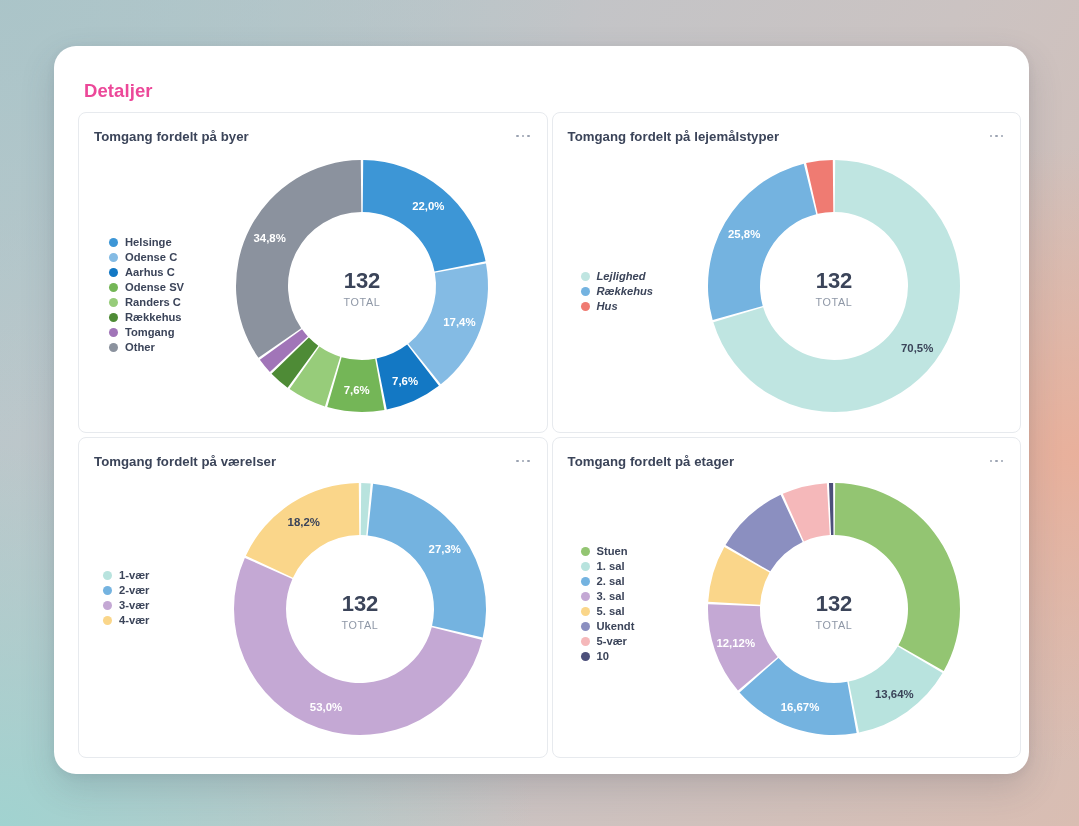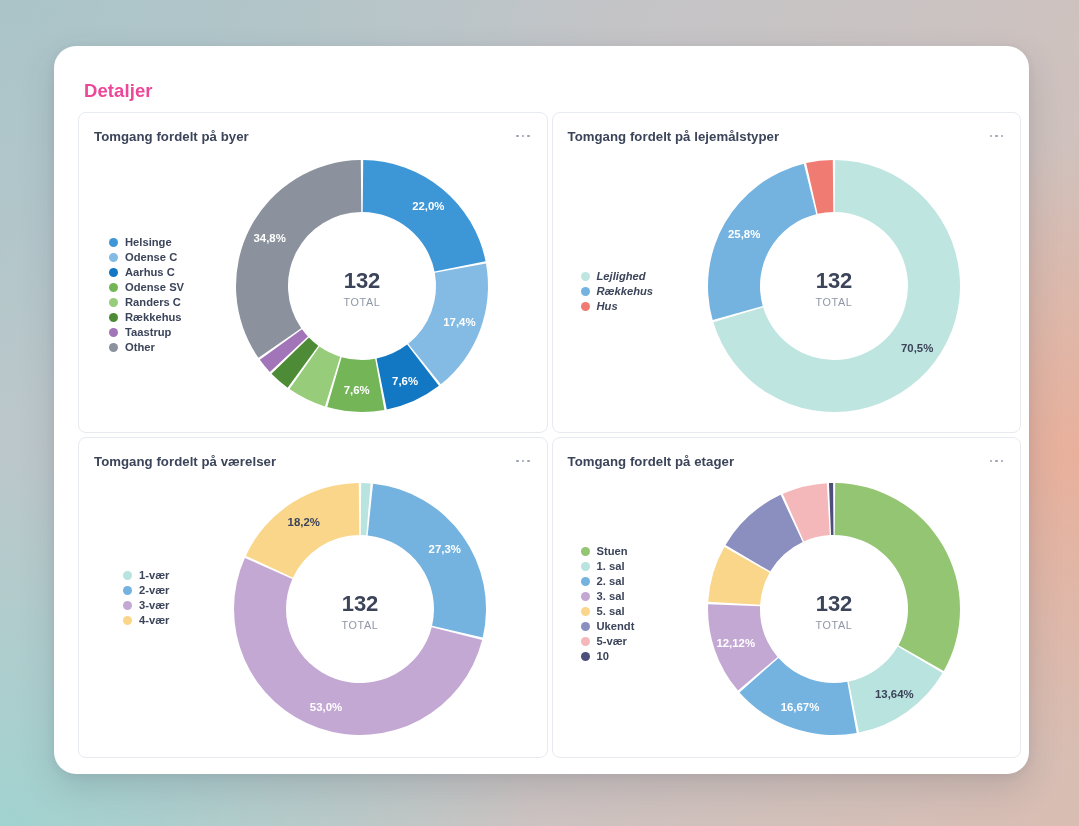--- a/index.html
+++ b/index.html
@@ -156,21 +156,21 @@
     font-family: "Liberation Sans", "DejaVu Sans", sans-serif;
   }
 
   
   #card-byer   .legend     { left: 30px;  top: 88px; }
   #card-byer   .donut-wrap { left: 150px; top: 6px; }
 
   #card-typer  .legend     { left: 28px;  top: 122px; font-style: italic; }
   #card-typer  .donut-wrap { left: 148px; top: 6px; }
 
-  #card-vaer   .legend     { left: 44px;  top: 96px; align-items: center; }
+  #card-vaer   .legend     { left: 24px;  top: 96px; align-items: center; }
   #card-vaer   .donut-wrap { left: 148px; top: 4px; }
 
   #card-etager .legend     { left: 28px;  top: 72px; }
   #card-etager .donut-wrap { left: 148px; top: 4px; }
 </style>
 </head>
 <body>
 
 <div class="panel">
   <div class="panel-title">Detaljer</div>
@@ -207,21 +207,21 @@
             <div class="legend-item">
               <span class="legend-swatch" style="background: rgb(151, 204, 122);"></span>
               <span class="legend-label">Randers C</span>
             </div>
             <div class="legend-item">
               <span class="legend-swatch" style="background: rgb(78, 139, 54);"></span>
               <span class="legend-label">Rækkehus</span>
             </div>
             <div class="legend-item">
               <span class="legend-swatch" style="background: rgb(161, 117, 184);"></span>
-              <span class="legend-label">Taastrup</span>
+              <span class="legend-label">Tomgang</span>
             </div>
             <div class="legend-item">
               <span class="legend-swatch" style="background: rgb(139, 146, 158);"></span>
               <span class="legend-label">Other</span>
             </div>
           </div>
         <div class="donut-wrap">
             <svg width="266" height="266" viewBox="0 0 266 266">
               <path d="M 134.2094945962624 7.0058052018998325 A 126 126 0 0 1 256.5358545285687 108.20297102682832 L 205.55280345328637 118.43666552369282 A 74 74 0 0 0 133.7103380962176 59.00340940429038 Z" fill="#3d96d6"></path>
               <text x="199.29209493386375" y="56.866622751317934" text-anchor="middle" class="slice-label" fill="#ffffff">22,0%</text>

